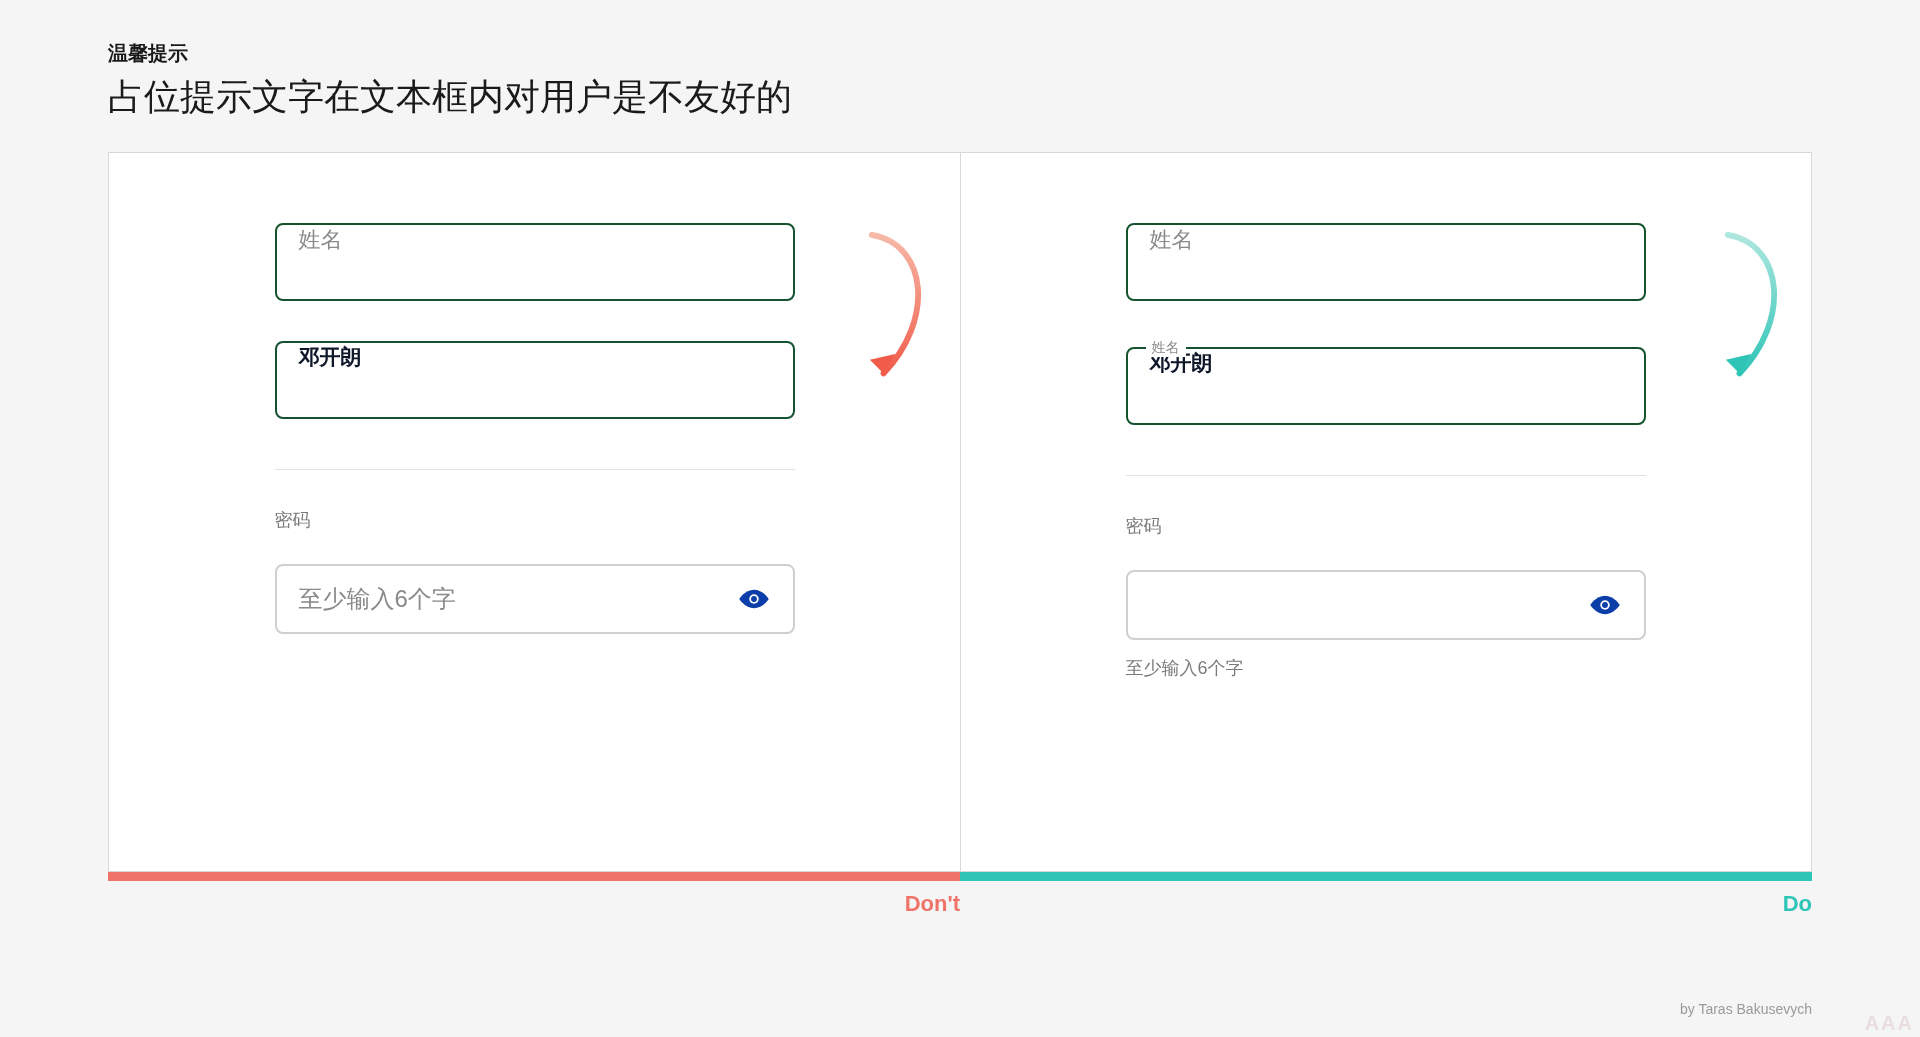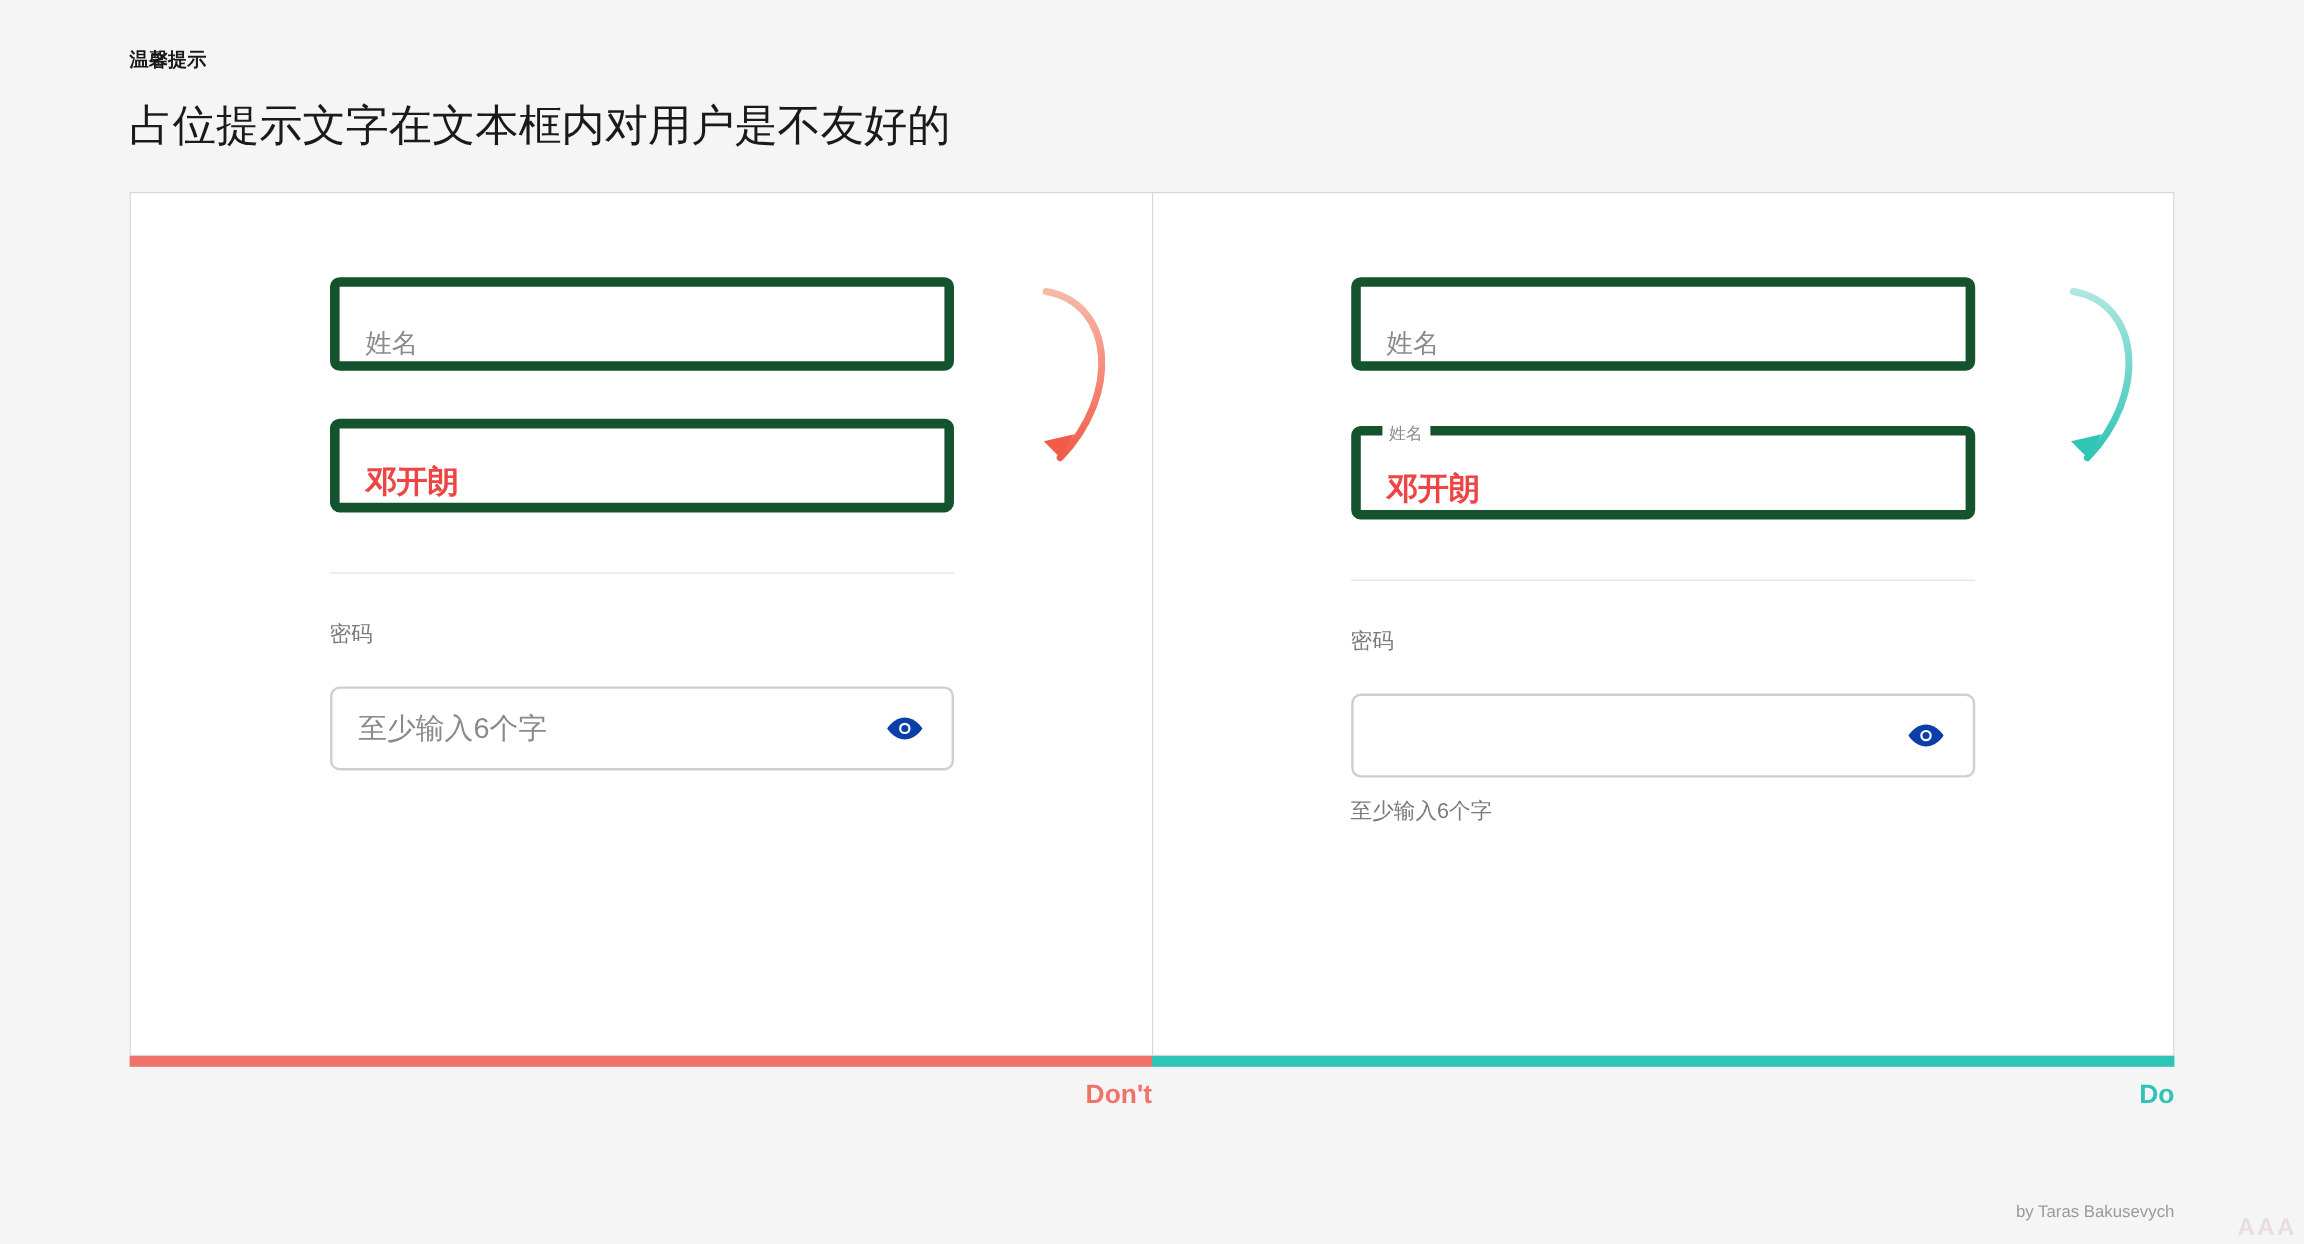--- a/index.html
+++ b/index.html
@@ -12,23 +12,23 @@
     background: #f5f5f5;
     color: #111;
   }
   .page {
     width: 1920px;
     height: 1037px;
     padding: 40px 108px 0 108px;
     position: relative;
   }
   .eyebrow {
-    font-size: 16px;
+    font-size: 20px;
     font-weight: 700;
-    margin: 0 0 20px 0;
+    margin: 0 0 6px 0;
     color: #1a1a1a;
   }
   .headline {
     font-size: 36px;
     font-weight: 400;
     margin: 0 0 30px 0;
     color: #1a1a1a;
   }
 
   .book {
@@ -52,34 +52,34 @@
     padding: 70px 0 0 0;
     display: flex;
     flex-direction: column;
     align-items: center;
     position: relative;
   }
 
   .fieldbox {
     width: 520px;
     height: 78px;
-    border: 8px solid #14532d;
+    border: 2px solid #14532d;
     border-radius: 8px;
     background: #fff;
     padding: 0 22px;
     display: flex;
-    align-items: flex-end;
+    align-items: flex-start;
     font-size: 22px;
     color: #8a8a8a;
     position: relative;
   }
   .fieldbox .value {
     font-weight: 700;
-    color: #ef4444;
-    font-size: 26px;
+    color: #0f172a;
+    font-size: 21px;
   }
   .fieldbox + .fieldbox { margin-top: 40px; }
 
   .float-label {
     position: absolute;
     top: -10px;
     left: 18px;
     background: linear-gradient(#fff,#fff);
     padding: 0 6px;
     font-size: 14px;

